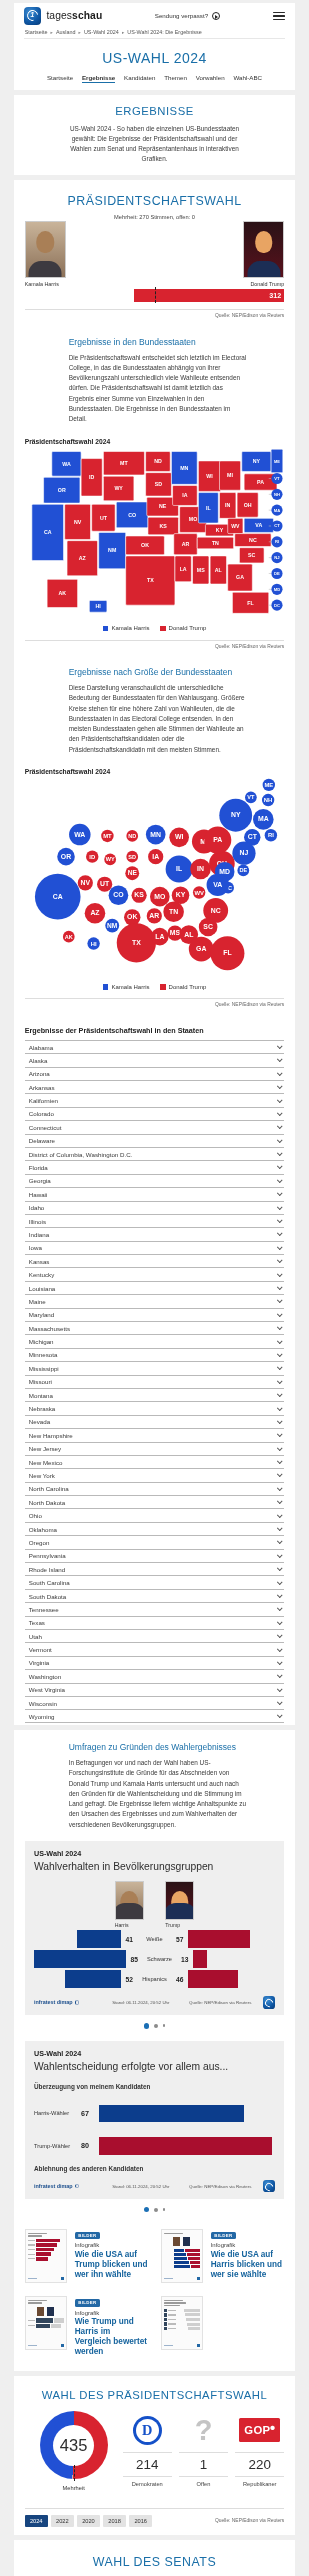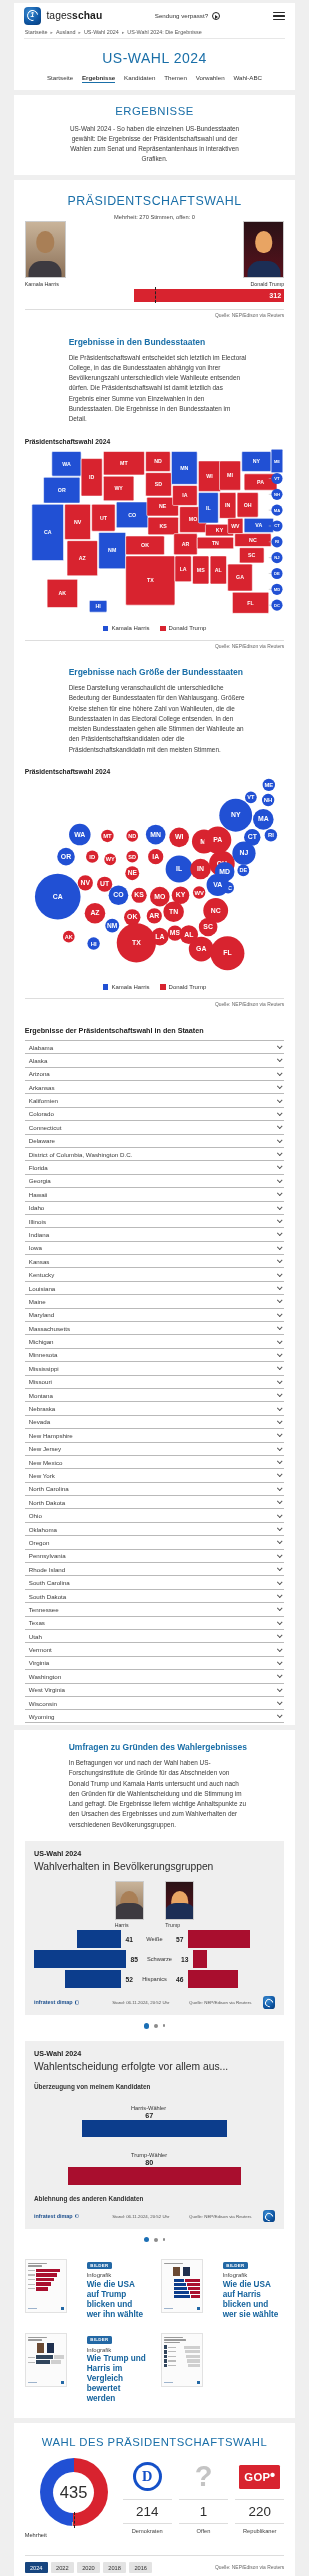--- a/index.html
+++ b/index.html
@@ -57,21 +57,21 @@
   .photo-trump .body { background:#1c2e55; }
   .cand-name { font-size:5.4px; color:#333; margin-top:2.6px; }
   .cand-name.right { text-align:right; }
   .ec-bar { display:flex; height:13.4px; margin-top:2.1px; position:relative; }
   .ec-blue { background:#2150d4; color:#fff; font-size:7.2px; font-weight:bold; display:flex; align-items:center; padding-left:3.1px; }
   .ec-red  { background:#d8232f; color:#fff; font-size:7.2px; font-weight:bold; display:flex; align-items:center; justify-content:flex-end; padding-right:3.1px; }
   .ec-marker { position:absolute; top:-2.1px; bottom:-1px; border-left:0.8px dashed #222; }
   .divider { border-top:0.5px solid #ddd; margin-top:7.2px; }
   .source-line { text-align:right; font-size:4.9px; color:#666; padding:3.1px 0 5.2px 0; }
   .sub-sec { margin:13.4px 0 0 44px; width:179px; }
-  .sub-h { color:#1a6fa8; font-size:8.5px; font-weight:700; margin-bottom:5.7px; }
+  .sub-h { color:#1a6fa8; font-size:8.5px; font-weight:400; margin-bottom:5.7px; }
   .sub-p { font-size:6.4px; line-height:1.6; color:#3a3a3a; }
   .chart-label { font-size:6.7px; font-weight:bold; color:#222; margin:13.4px 0 3.1px 0; }
   .map-wrap { width:258px; margin:0 auto; }
   .map-wrap svg { display:block; width:100%; height:auto; }
   .legend { display:flex; justify-content:center; gap:10.3px; font-size:6px; color:#333; padding:4.1px 0 1px 0; }
   .legend-item { display:flex; align-items:center; gap:3.1px; }
   .legend-sq { width:5.7px; height:5.7px; }
   .list-title { font-size:7.2px; font-weight:bold; color:#222; margin:13.4px 0 5.2px 0; }
   .acc { }
   .acc-row { display:flex; justify-content:space-between; align-items:center; height:13.4px; border-top:0.5px solid #b9b9b9; font-size:6.2px; color:#3a3a3a; padding:0 3.1px 0 4.1px; cursor:pointer; }
@@ -98,48 +98,48 @@
   .foot-src { margin-left:15.5px; margin-right:7.2px; }
   .ts-mini { width:12.4px; height:12.4px; border-radius:3.1px; flex:0 0 auto;
     background:radial-gradient(circle at 35% 30%, #3f8fd4 0%, #1059a6 55%, #063a78 100%); position:relative; }
   .ts-mini::before { content:""; position:absolute; left:2.6px; top:2.6px; width:6.2px; height:6.2px; border:1px solid #fff; border-radius:50%; border-right-color:transparent; transform:rotate(35deg); }
   .dots { display:flex; justify-content:center; align-items:center; gap:4.6px; padding:8.2px 0 1px 0; }
   .dot { border-radius:50%; cursor:pointer; }
   .dot.d1 { width:5.7px; height:5.7px; background:#1b6fb5; }
   .dot.d2 { width:4.1px; height:4.1px; background:#8b8b8b; }
   .dot.d3 { width:2.6px; height:2.6px; background:#8b8b8b; }
   .dec-group-lbl { font-size:6.4px; font-weight:bold; color:#333; margin:10.3px 0 4.1px 0; }
-  .dec-row { display:flex; align-items:center; margin-top:15px;flex-direction:column; }
+  .dec-row { display:flex; align-items:center; margin-top:15px; }
   .dec-lbl { width:47px; font-size:5.7px; color:#333; }
   .dec-num { width:18.5px; font-size:7.2px; font-weight:bold; color:#222; }
   .dec-bar { height:17.5px; }
   .dec-bar.harris { background:#0c3d8c; }
   .dec-bar.trump { background:#a90e2e; }
 
   
   .teaser-grid { display:grid; grid-template-columns:1fr 1fr; gap:13.4px 12.4px; margin-top:15.5px; }
-  .teaser { display:flex; gap:20px; }
+  .teaser { display:flex; gap:8px; }
   .thumb { width:42px; height:54px; background:#fbfbfb; border:0.5px solid #e2e2e2; flex:0 0 auto; padding:2.6px 2.1px; position:relative; }
   .thumb .t-line { height:1.5px; background:#9a9a9a; margin-bottom:1px; border-radius:0.5px; }
   .thumb .t-bars { margin-top:2.1px; }
   .thumb .t-bar-row { display:flex; align-items:center; gap:1px; margin-top:1px; }
   .thumb .t-mini-lbl { width:7.2px; height:1.3px; background:#bbb; }
   .thumb .t-ph { width:7.2px; height:9.3px; background:#444; }
   .thumb .t-foot { position:absolute; bottom:2.1px; left:2.1px; right:2.1px; display:flex; justify-content:space-between; align-items:center; }
   .thumb .t-foot .f1 { width:9.3px; height:1.5px; background:#9db3cc; }
   .thumb .t-foot .f2 { width:3.1px; height:3.1px; background:#2368a5; }
   .teaser-body { padding-top:1px; }
   .badge { display:inline-block; background:#2368a5; color:#fff; font-size:4.4px; font-weight:bold; letter-spacing:0.3px; padding:1.3px 3.6px; border-radius:1.5px; }
   .teaser-kicker { font-size:6px; color:#444; margin-top:3.1px; }
   .teaser-title { font-size:8.2px; font-weight:bold; color:#15639d; line-height:1.22; margin-top:1.5px; cursor:pointer; }
 
   
   .house-card { padding:13.4px 10.3px 8.2px 10.3px; }
   .house-flex { display:flex; margin-top:10.3px; align-items:flex-start; }
-  .donut-blk { width:98px; }
+  .donut-blk { width:98px; text-align:center; }
   .donut { width:68px; height:68px; border-radius:50%; margin:0 auto; position:relative; }
   .donut-hole { position:absolute; left:13.4px; top:13.4px; width:41px; height:41px; background:#fff; border-radius:50%; display:flex; align-items:center; justify-content:center; font-size:16.5px; color:#2e2e2e; }
   .donut-marker { position:absolute; left:50%; bottom:-1.5px; height:15.5px; border-left:0.8px dashed #222; }
   .donut-lbl { font-size:5.7px; color:#333; margin-top:5.2px; }
   .stats { flex:1; display:grid; grid-template-columns:1fr 1fr 1fr; column-gap:7.2px; align-items:center; margin-top:2.1px; }
   .stat-logo { height:33px; display:flex; align-items:center; justify-content:center; }
   .d-logo { width:29px; height:29px; border-radius:50%; background:#1450c8; display:flex; align-items:center; justify-content:center; }
   .d-logo .inner { width:23px; height:23px; border-radius:50%; background:#fff; display:flex; align-items:center; justify-content:center; font-size:14.4px; font-weight:bold; color:#1450c8; font-family:"Liberation Serif", serif; }
   .q-logo { font-size:29px; font-weight:bold; color:#c4c4c4; line-height:1; }
   .gop-logo { background:#d8232f; color:#fff; font-weight:bold; font-size:11.3px; letter-spacing:0.3px; padding:6.2px 5.2px; border-radius:1.5px; }

